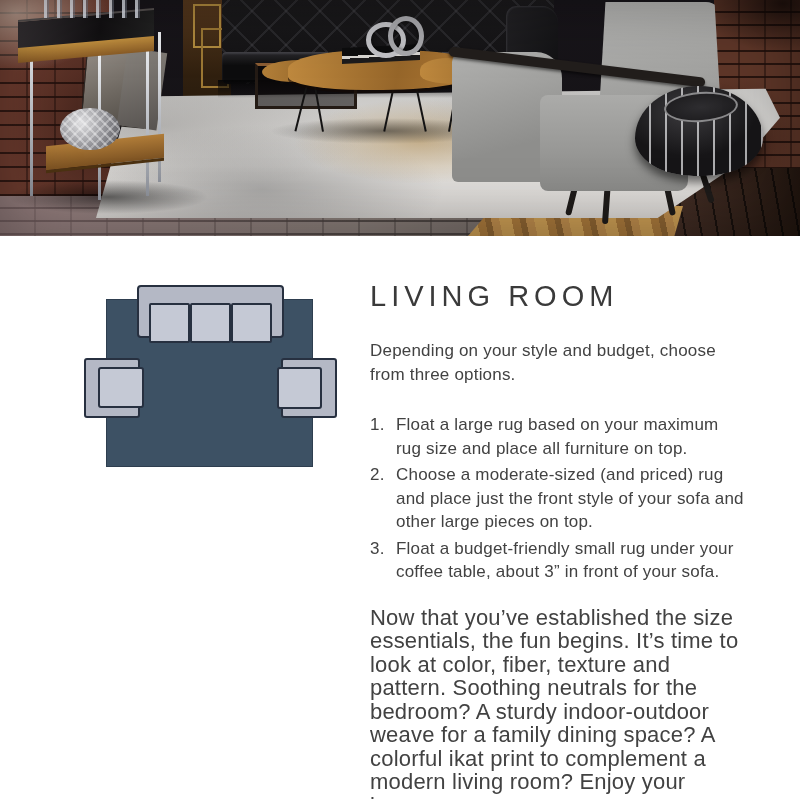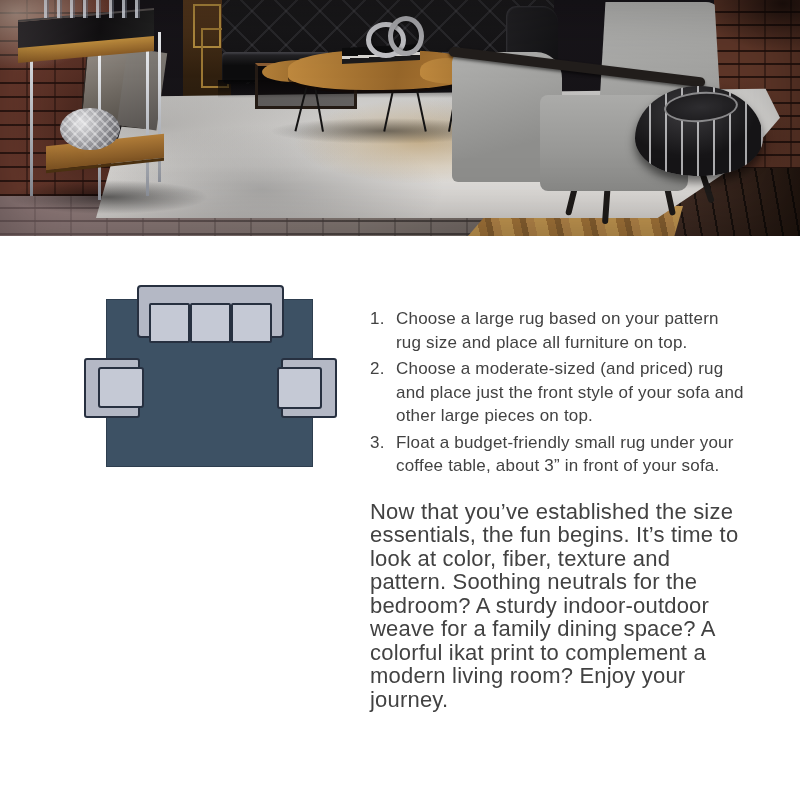--- a/index.html
+++ b/index.html
@@ -222,24 +222,26 @@
   <div class="d-cushion" style="left:149px;"></div>
   <div class="d-cushion" style="left:190px;"></div>
   <div class="d-cushion" style="left:231px;"></div>
   <div class="d-chairL"></div>
   <div class="d-chairL-seat"></div>
   <div class="d-chairR"></div>
   <div class="d-chairR-seat"></div>
 </div>
 
 <div class="article">
+  <h1 class="title">LIVING ROOM</h1>
+  <p class="intro">Depending on your style and budget, choose from three options.</p>
   <ol class="rug-list">
     <li>
       <span class="num">1.</span>
-      <span class="txt">Choose a large rug based on your pattern rug size and place all furniture on top.</span>
+      <span class="txt">Float a large rug based on your maximum rug size and place all furniture on top.</span>
     </li>
     <li>
       <span class="num">2.</span>
       <span class="txt">Choose a moderate-sized (and priced) rug and place just the front style of your sofa and other large pieces on top.</span>
     </li>
     <li>
       <span class="num">3.</span>
       <span class="txt">Float a budget-friendly small rug under your coffee table, about 3” in front of your sofa.</span>
     </li>
   </ol>

